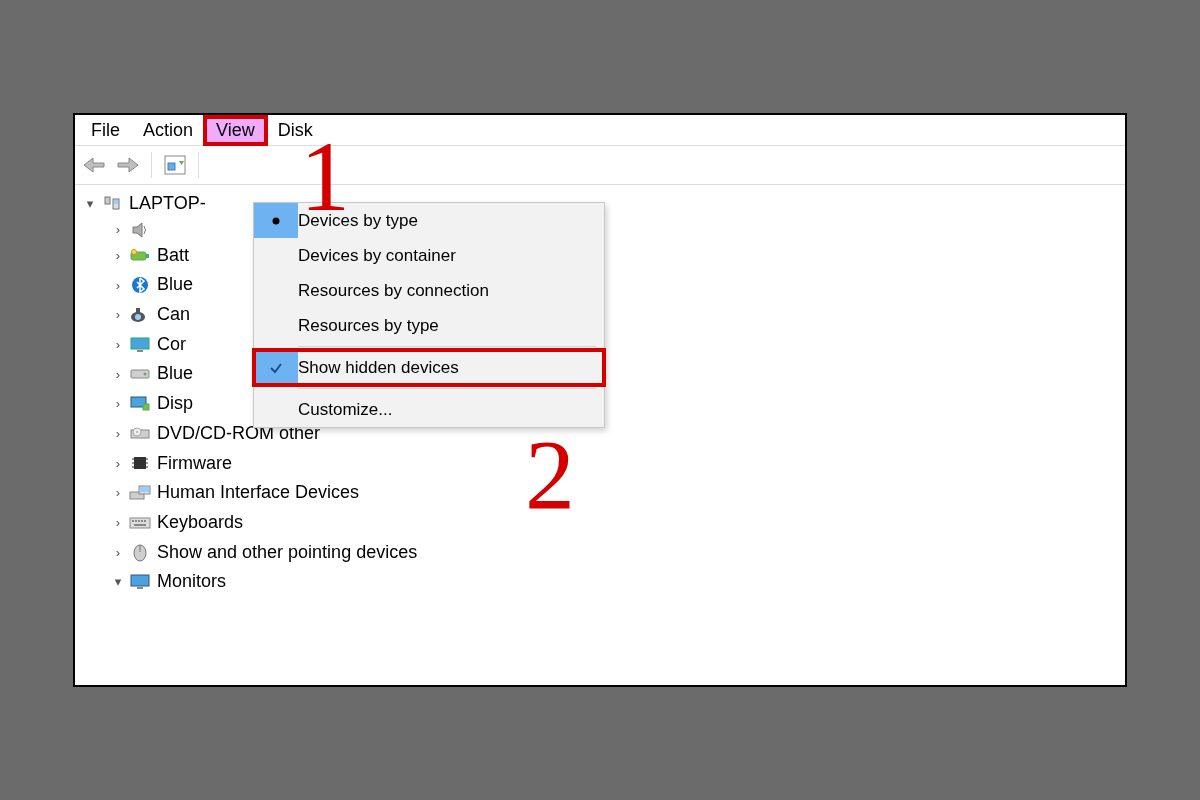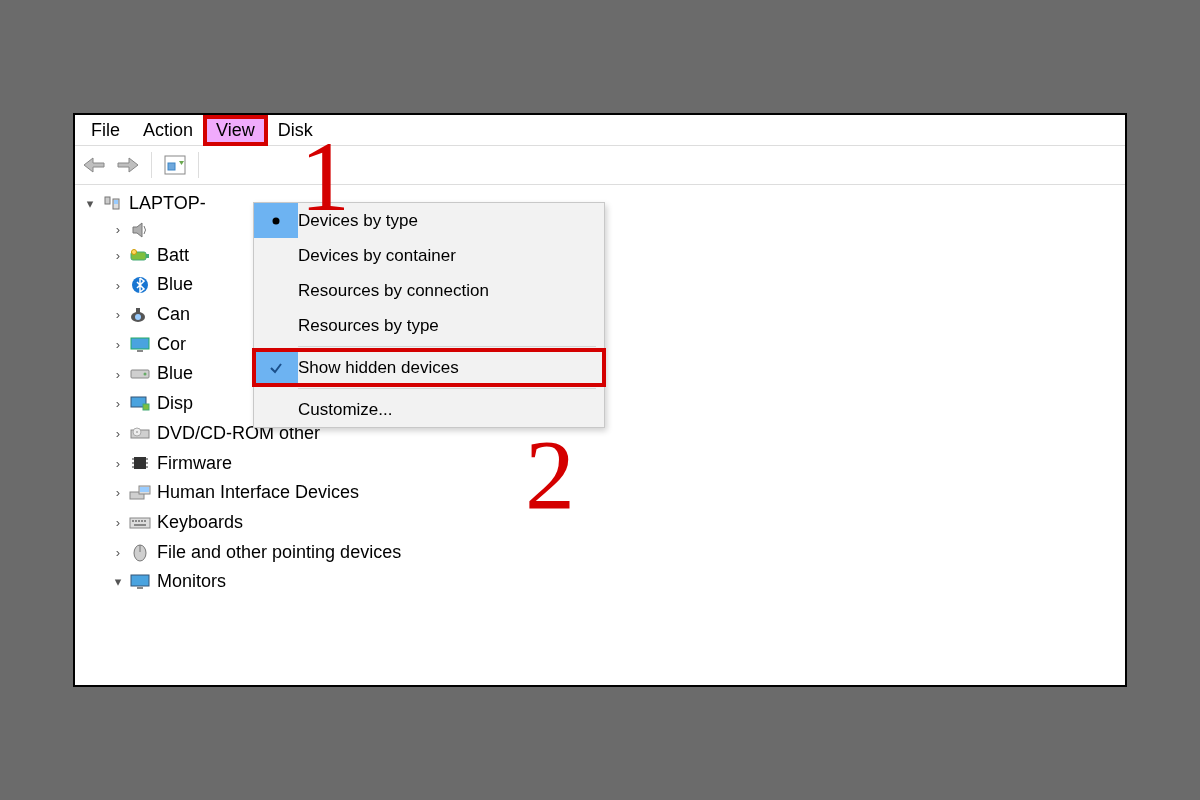--- a/index.html
+++ b/index.html
@@ -328,21 +328,21 @@
     </div>
 
     <div class="tree-row child">
       <span class="twisty">›</span>
       <span class="dev-icon">
         <svg width="14" height="20" viewBox="0 0 14 20">
             <ellipse cx="7" cy="11" rx="6" ry="8" fill="#cfcfcf" stroke="#777"></ellipse>
             <line x1="7" y1="3" x2="7" y2="10" stroke="#777"></line>
           </svg>
       </span>
-      <span>File and other pointing devices</span>
+      <span>Show and other pointing devices</span>
     </div>
 
     <div class="tree-row child">
       <span class="twisty">▾</span>
       <span class="dev-icon">
         <svg width="20" height="16" viewBox="0 0 20 16">
             <rect x="1" y="1" width="18" height="11" fill="#4aa3df" stroke="#357"></rect>
             <rect x="7" y="13" width="6" height="2" fill="#888"></rect>
           </svg>
       </span>

